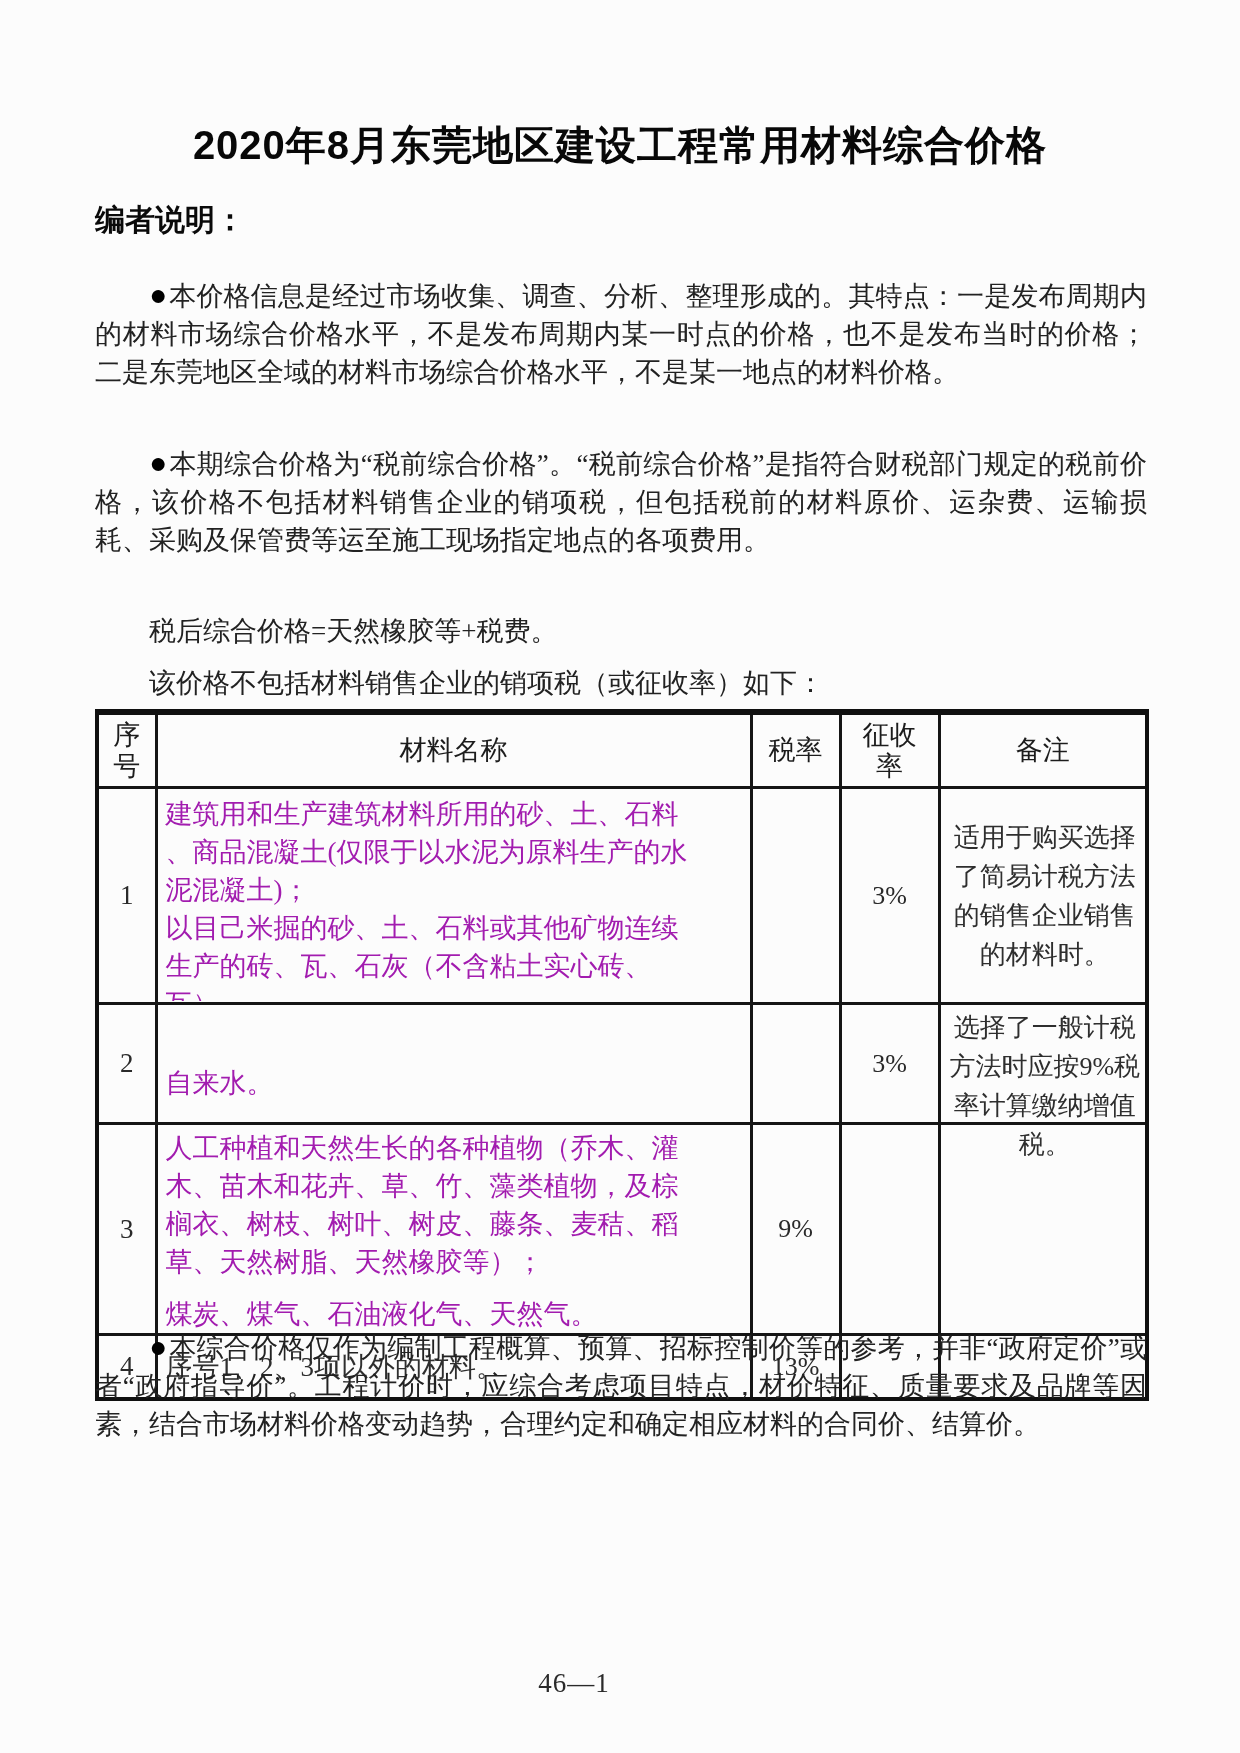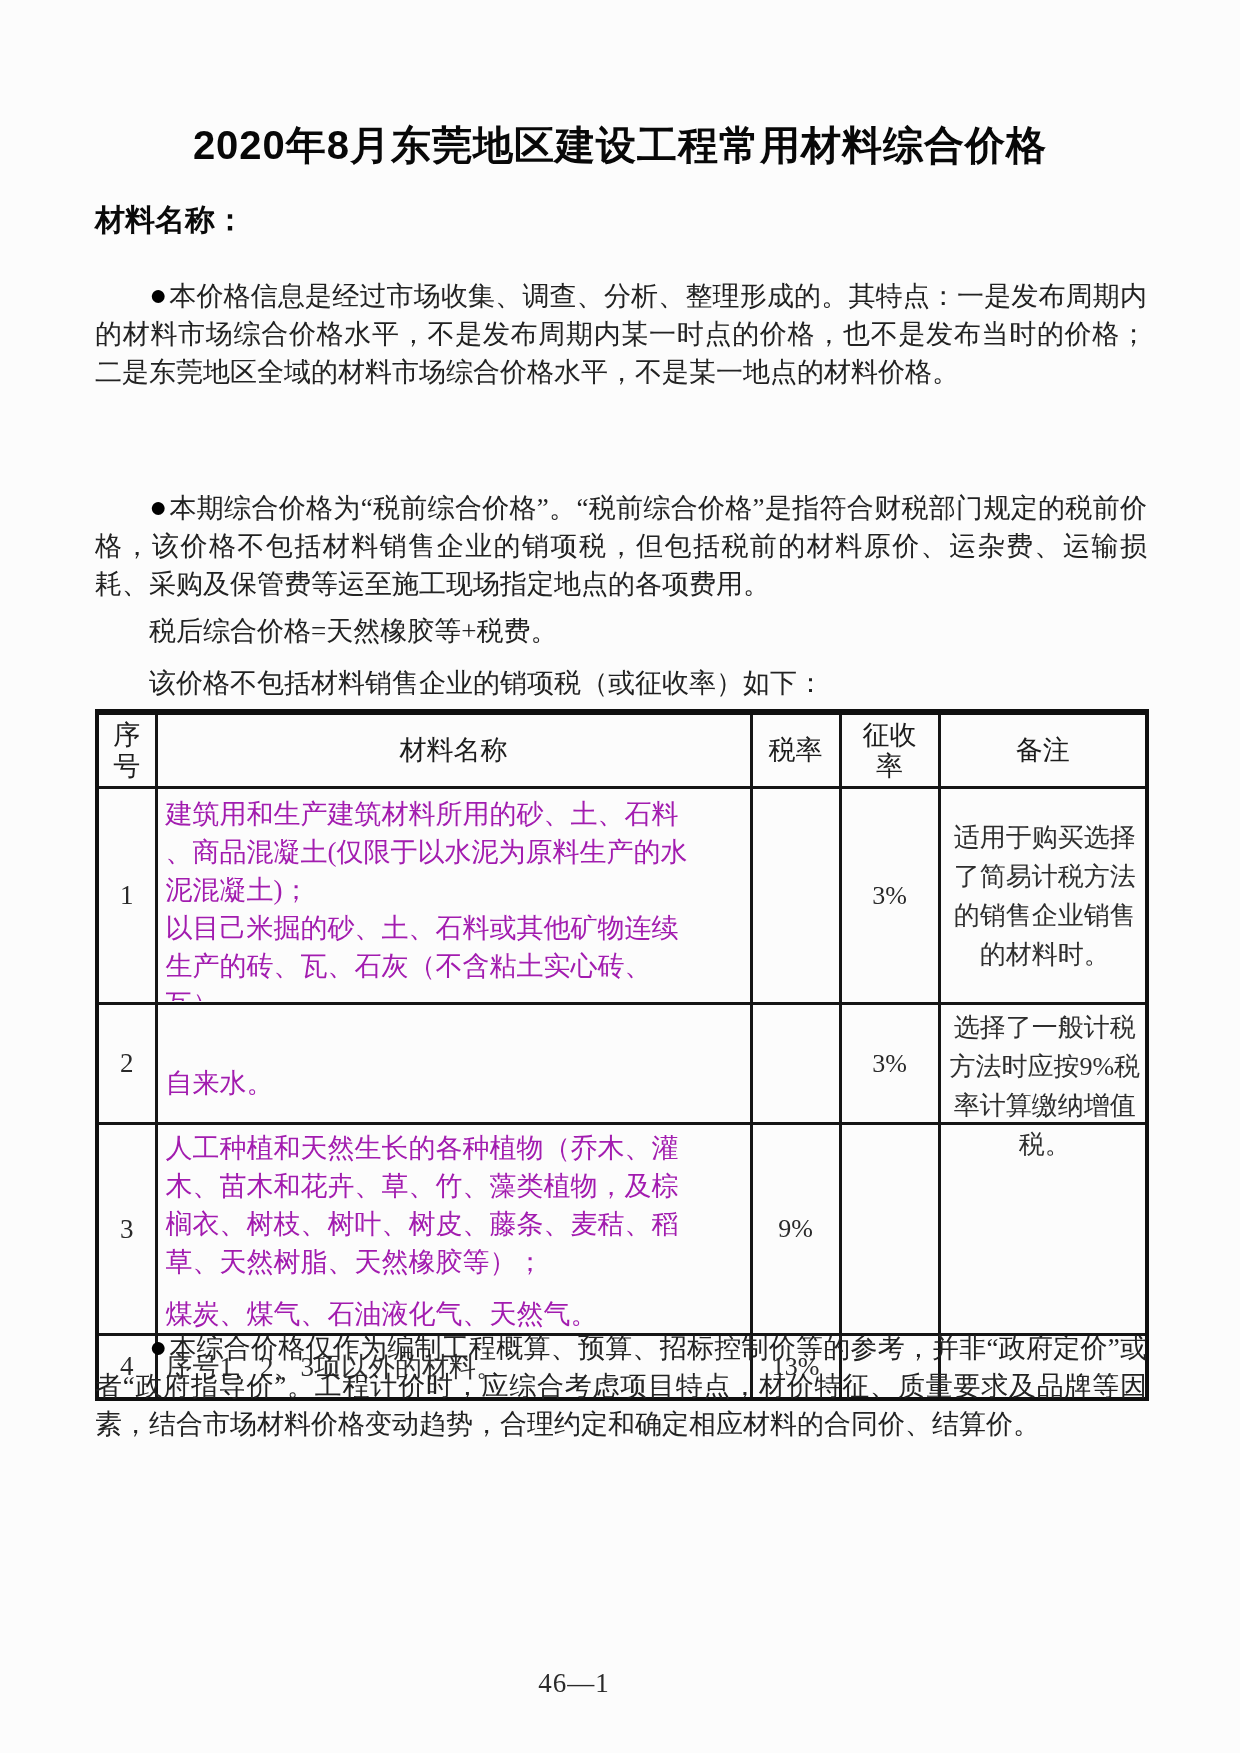--- a/index.html
+++ b/index.html
@@ -28,21 +28,21 @@
     position:absolute;left:95px;width:1052px;
     font-size:27px;line-height:38px;
     text-align:justify;text-indent:54px;
     margin:0;color:#222;
   }
   .para .bullet{
     font-size:30px;line-height:38px;color:#000;
     letter-spacing:2px;
   }
   .p1{top:276px;}
-  .p2{top:444px;margin-top:44px;}
+  .p2{top:444px;}
   .p3{top:612px;text-align:left;}
   .p4{top:664px;text-align:left;}
   .p5{top:1328px;}
   .prewrap{white-space:pre-line;}
 
   table.rates{
     position:absolute;top:709px;left:95px;
     width:1050px;table-layout:fixed;
     border-collapse:collapse;
     border:4px solid #101010;border-top:6px solid #101010;
@@ -90,21 +90,21 @@
     text-align:center;font-size:27px;color:#2a2a2a;letter-spacing:1px;
   }
 </style>
 </head>
 <body>
 
 <div class="page">
 
   <div class="title">2020年8月东莞地区建设工程常用材料综合价格</div>
 
-  <div class="heading">材料名称：</div>
+  <div class="heading">编者说明：</div>
 
   <p class="para p1"><span class="bullet">●</span><span>本价格信息是经过市场收集、调查、分析、整理形成的。其特点：一是发布周期内的材料市场综合价格水平，不是发布周期内某一时点的价格，也不是发布当时的价格；二是东莞地区全域的材料市场综合价格水平，不是某一地点的材料价格。</span></p>
 
   <p class="para p2"><span class="bullet">●</span><span>本期综合价格为“税前综合价格”。“税前综合价格”是指符合财税部门规定的税前价格，该价格不包括材料销售企业的销项税，但包括税前的材料原价、运杂费、运输损耗、采购及保管费等运至施工现场指定地点的各项费用。</span></p>
 
   <p class="para p3">税后综合价格=天然橡胶等+税费。</p>
 
   <p class="para p4">该价格不包括材料销售企业的销项税（或征收率）如下：</p>
 
   <table class="rates">

